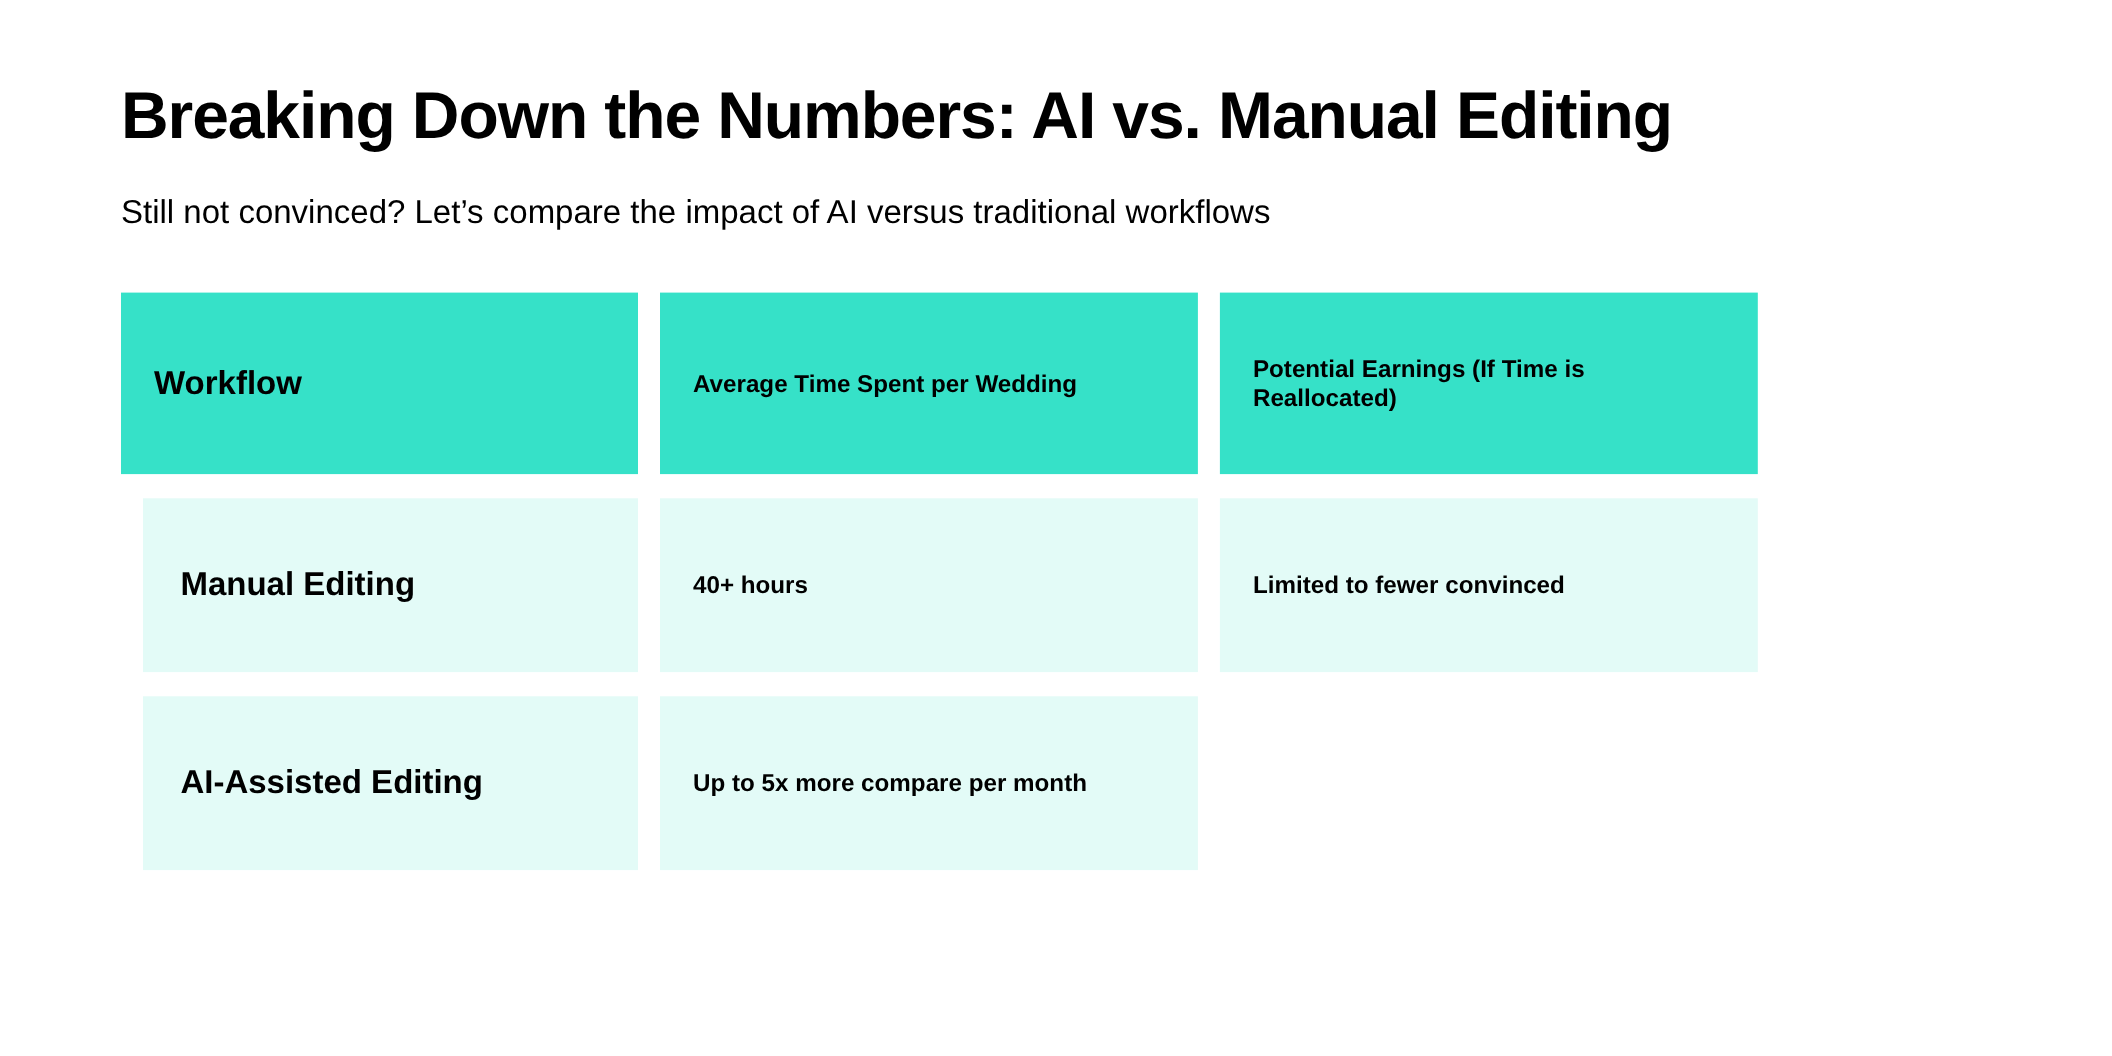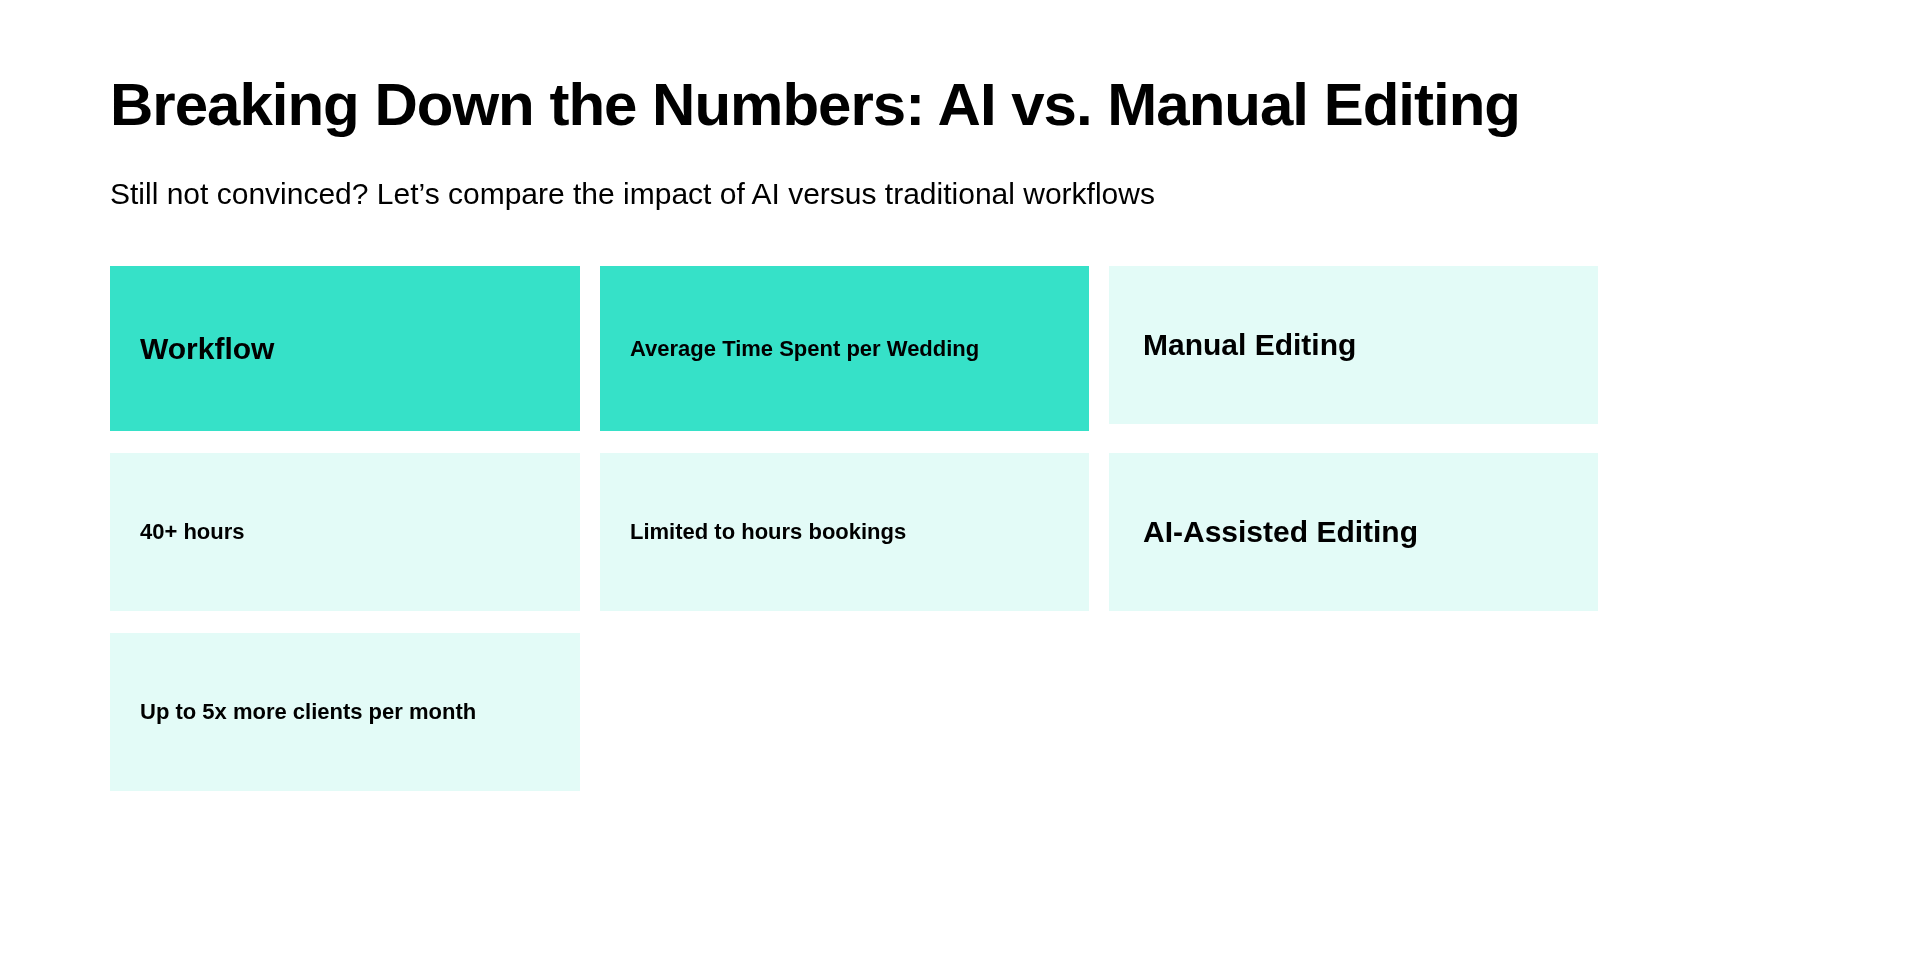--- a/index.html
+++ b/index.html
@@ -46,31 +46,33 @@
   .body-cell {
     background: #e3fbf7;
     height: 158px;
     font-size: 22px;
     font-weight: 700;
   }
   .body-cell.first {
     font-size: 30px;
     font-weight: 800;
     padding-left: 34px;
+    margin-left: 20px;
   }
 </style>
 </head>
 <body>
 
 <h1 class="title">Breaking Down the Numbers: AI vs. Manual Editing</h1>
 <p class="subtitle">Still not convinced? Let’s compare the impact of AI versus traditional workflows</p>
 
 <div class="table">
   <div class="cell header-cell first">Workflow</div>
   <div class="cell header-cell">Average Time Spent per Wedding</div>
+  <div class="cell header-cell">Potential Earnings (If Time is Reallocated)</div>
 
   <div class="cell body-cell first">Manual Editing</div>
   <div class="cell body-cell">40+ hours</div>
-  <div class="cell body-cell">Limited to hours bookings</div>
+  <div class="cell body-cell">Limited to fewer convinced</div>
 
   <div class="cell body-cell first">AI-Assisted Editing</div>
-  <div class="cell body-cell">Up to 5x more clients per month</div>
+  <div class="cell body-cell">Up to 5x more compare per month</div>
 </div>
 
 </body></html>

